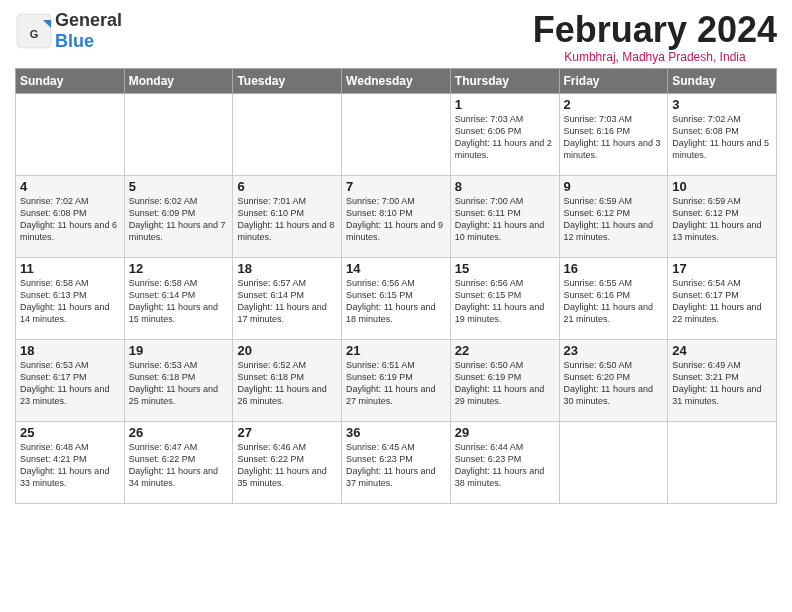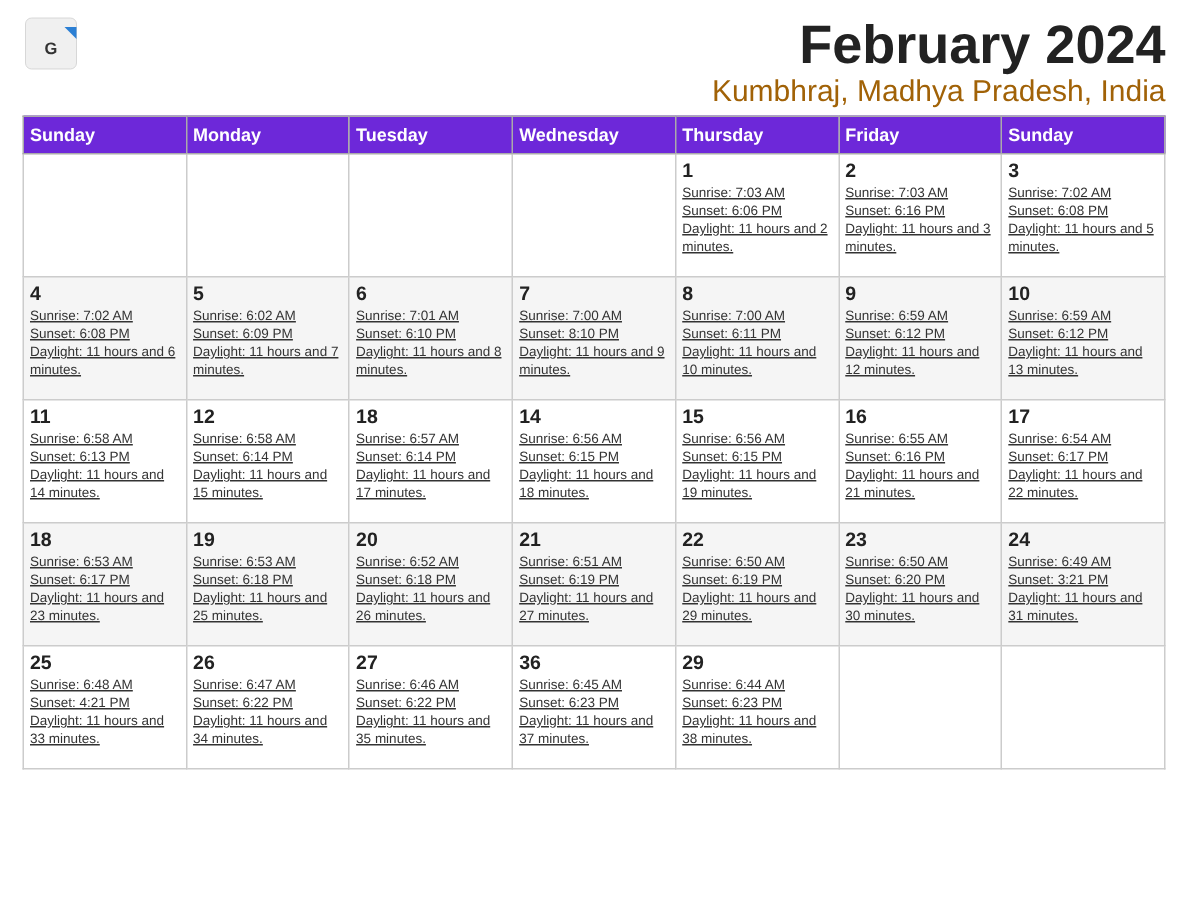--- a/index.html
+++ b/index.html
@@ -20,39 +20,39 @@
       justify-content: space-between;
       align-items: flex-start;
       margin-bottom: 4px;
     }
     .logo {
       display: flex;
       flex-direction: column;
       align-items: flex-start;
     }
     .title-block {
-      text-align: right;
+      text-align: center;
     }
     .month-title {
       font-size: 36px;
       font-weight: bold;
       color: #222;
       line-height: 1.1;
     }
     .location-title {
-      font-size: 20px;
-      color: #a16207;
+      font-size: 12px;
+      color: #be185d;
     }
     table {
       width: 100%;
       border-collapse: collapse;
       table-layout: fixed;
     }
     th {
-      background-color: #6d28d9;
+      background-color: #737373;
       color: #fff;
       font-size: 12px;
       font-weight: bold;
       padding: 5px 4px;
       text-align: left;
       border: 1px solid #aaa;
     }
     td {
       vertical-align: top;
       border: 1px solid #ccc;
@@ -69,38 +69,41 @@
       font-size: 13px;
       font-weight: bold;
       color: #222;
       display: block;
       margin-bottom: 1px;
     }
     .cell-content {
       font-size: 9px;
       line-height: 1.35;
       color: #333;
-      text-decoration: underline;
     }
     .empty-cell {
       background: #fff;
     }
   </style>
 </head>
 <body>
 
 <div class="page">
   <div class="header-row">
     <div class="logo">
       <div style="display:flex;align-items:center;gap:2px;">
         <svg width="38" height="38" viewBox="0 0 38 38">
           <rect x="2" y="2" width="34" height="34" rx="4" fill="#f0f0f0" stroke="#ccc" stroke-width="0.5"></rect>
           <text x="19" y="26" text-anchor="middle" font-size="11" font-weight="bold" fill="#333" font-family="Arial">G</text>
           <polygon points="28,8 36,8 36,16" fill="#2b7fd4"></polygon>
         </svg>
+        <div>
+          <span style="font-size:18px;font-weight:bold;color:#333;">General</span><br>
+          <span style="font-size:18px;font-weight:bold;color:#2b7fd4;">Blue</span>
+        </div>
       </div>
     </div>
     <div class="title-block">
       <div class="month-title">February 2024</div>
       <div class="location-title">Kumbhraj, Madhya Pradesh, India</div>
     </div>
   </div>
 
   <table>
     <thead>

